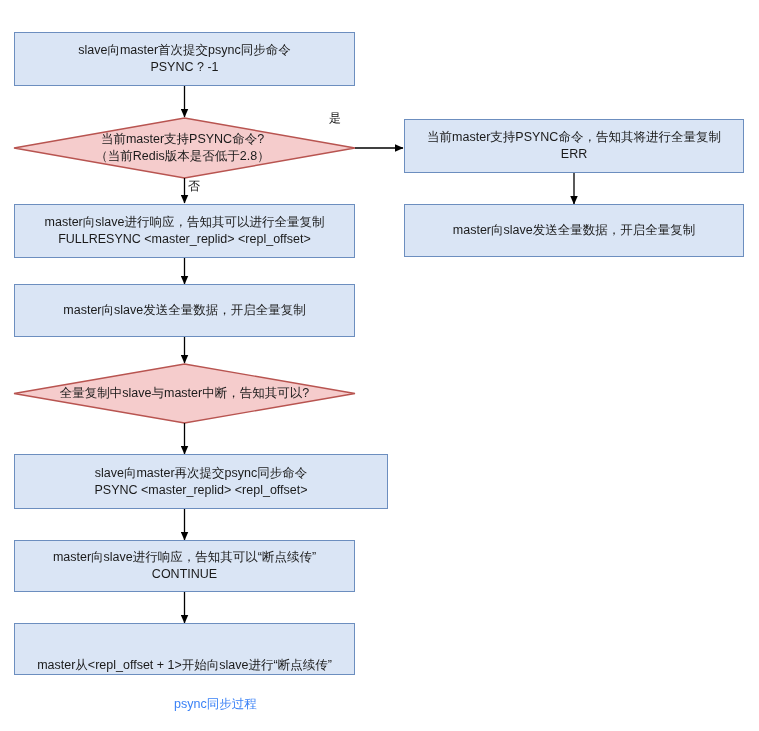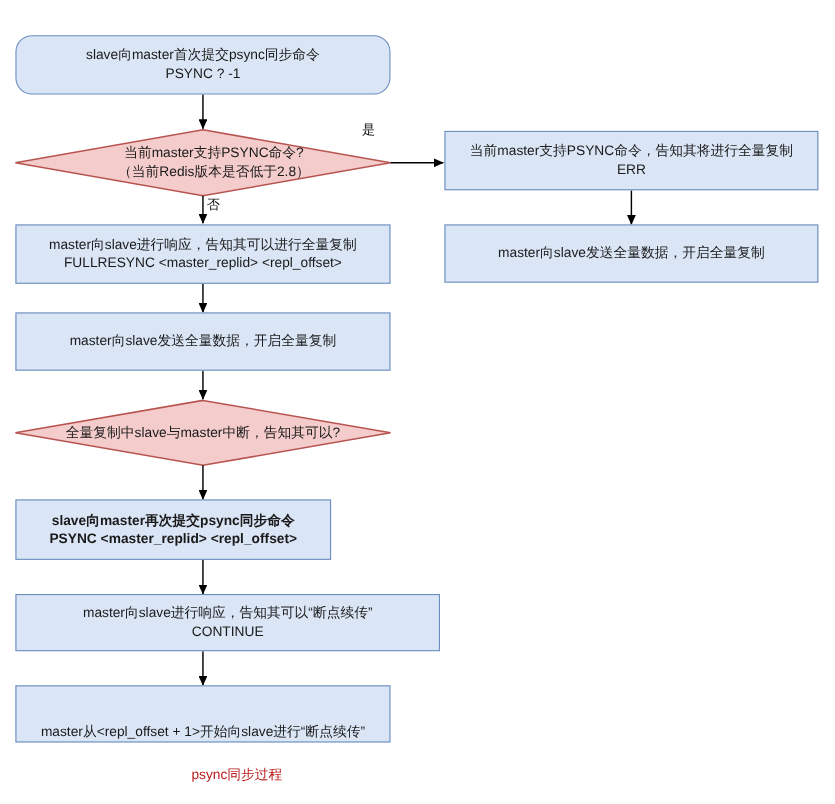--- a/index.html
+++ b/index.html
@@ -48,21 +48,21 @@
   .edge-label {
     position: absolute;
     font-size: 12px;
     color: #111111;
     z-index: 4;
     white-space: nowrap;
   }
   .caption {
     position: absolute;
     font-size: 12.5px;
-    color: #b91c1c;
+    color: #3b82f6;
     white-space: nowrap;
     z-index: 3;
   }
 </style>
 </head>
 <body>
 
 <div id="canvas">
 
   <svg class="layer" viewBox="0 0 759 731" xmlns="http://www.w3.org/2000/svg">
@@ -88,26 +88,26 @@
 
     <line x1="184.5" y1="337" x2="184.5" y2="363" stroke="#000000" stroke-width="1.3" marker-end="url(#arrow)"></line>
 
     <line x1="184.5" y1="423" x2="184.5" y2="454" stroke="#000000" stroke-width="1.3" marker-end="url(#arrow)"></line>
 
     <line x1="184.5" y1="509" x2="184.5" y2="540" stroke="#000000" stroke-width="1.3" marker-end="url(#arrow)"></line>
 
     <line x1="184.5" y1="592" x2="184.5" y2="623" stroke="#000000" stroke-width="1.3" marker-end="url(#arrow)"></line>
   </svg>
 
-  <div class="node process" style="left:14px; top:32px; width:341px; height:54px;border-radius:15px;">
+  <div class="node process" style="left:14px; top:32px; width:341px; height:54px;">
     <span>slave向master首次提交psync同步命令
 PSYNC ?  -1</span>
   </div>
 
-  <div class="node decision" style="left:40px; top:118px; width:309px; height:60px;">
+  <div class="node decision" style="left:28px; top:118px; width:309px; height:60px;">
     <span>当前master支持PSYNC命令?
 （当前Redis版本是否低于2.8）</span>
   </div>
 
   <div class="node process" style="left:404px; top:119px; width:340px; height:54px;">
     <span>当前master支持PSYNC命令，告知其将进行全量复制
 ERR</span>
   </div>
 
   <div class="node process" style="left:404px; top:204px; width:340px; height:53px;">
@@ -120,26 +120,26 @@
   </div>
 
   <div class="node process" style="left:14px; top:284px; width:341px; height:53px;">
     <span>master向slave发送全量数据，开启全量复制</span>
   </div>
 
   <div class="node decision" style="left:30px; top:364px; width:309px; height:59px;">
     <span>全量复制中slave与master中断，告知其可以?</span>
   </div>
 
-  <div class="node process" style="left:14px; top:454px; width:287px; height:55px;font-weight:bold;">
+  <div class="node process" style="left:14px; top:454px; width:374px; height:55px;">
     <span>slave向master再次提交psync同步命令
 PSYNC &lt;master_replid&gt; &lt;repl_offset&gt;</span>
   </div>
 
-  <div class="node process" style="left:14px; top:540px; width:386px; height:52px;">
+  <div class="node process" style="left:14px; top:540px; width:341px; height:52px;">
     <span>master向slave进行响应，告知其可以“断点续传”
 CONTINUE</span>
   </div>
 
   <div class="node process" style="left:14px; top:623px; width:341px; height:52px;align-items:flex-end;">
     <span>master从&lt;repl_offset + 1&gt;开始向slave进行“断点续传”</span>
   </div>
 
   <div class="edge-label" style="left:329px; top:110px;">是</div>
   <div class="edge-label" style="left:188px; top:178px;">否</div>

